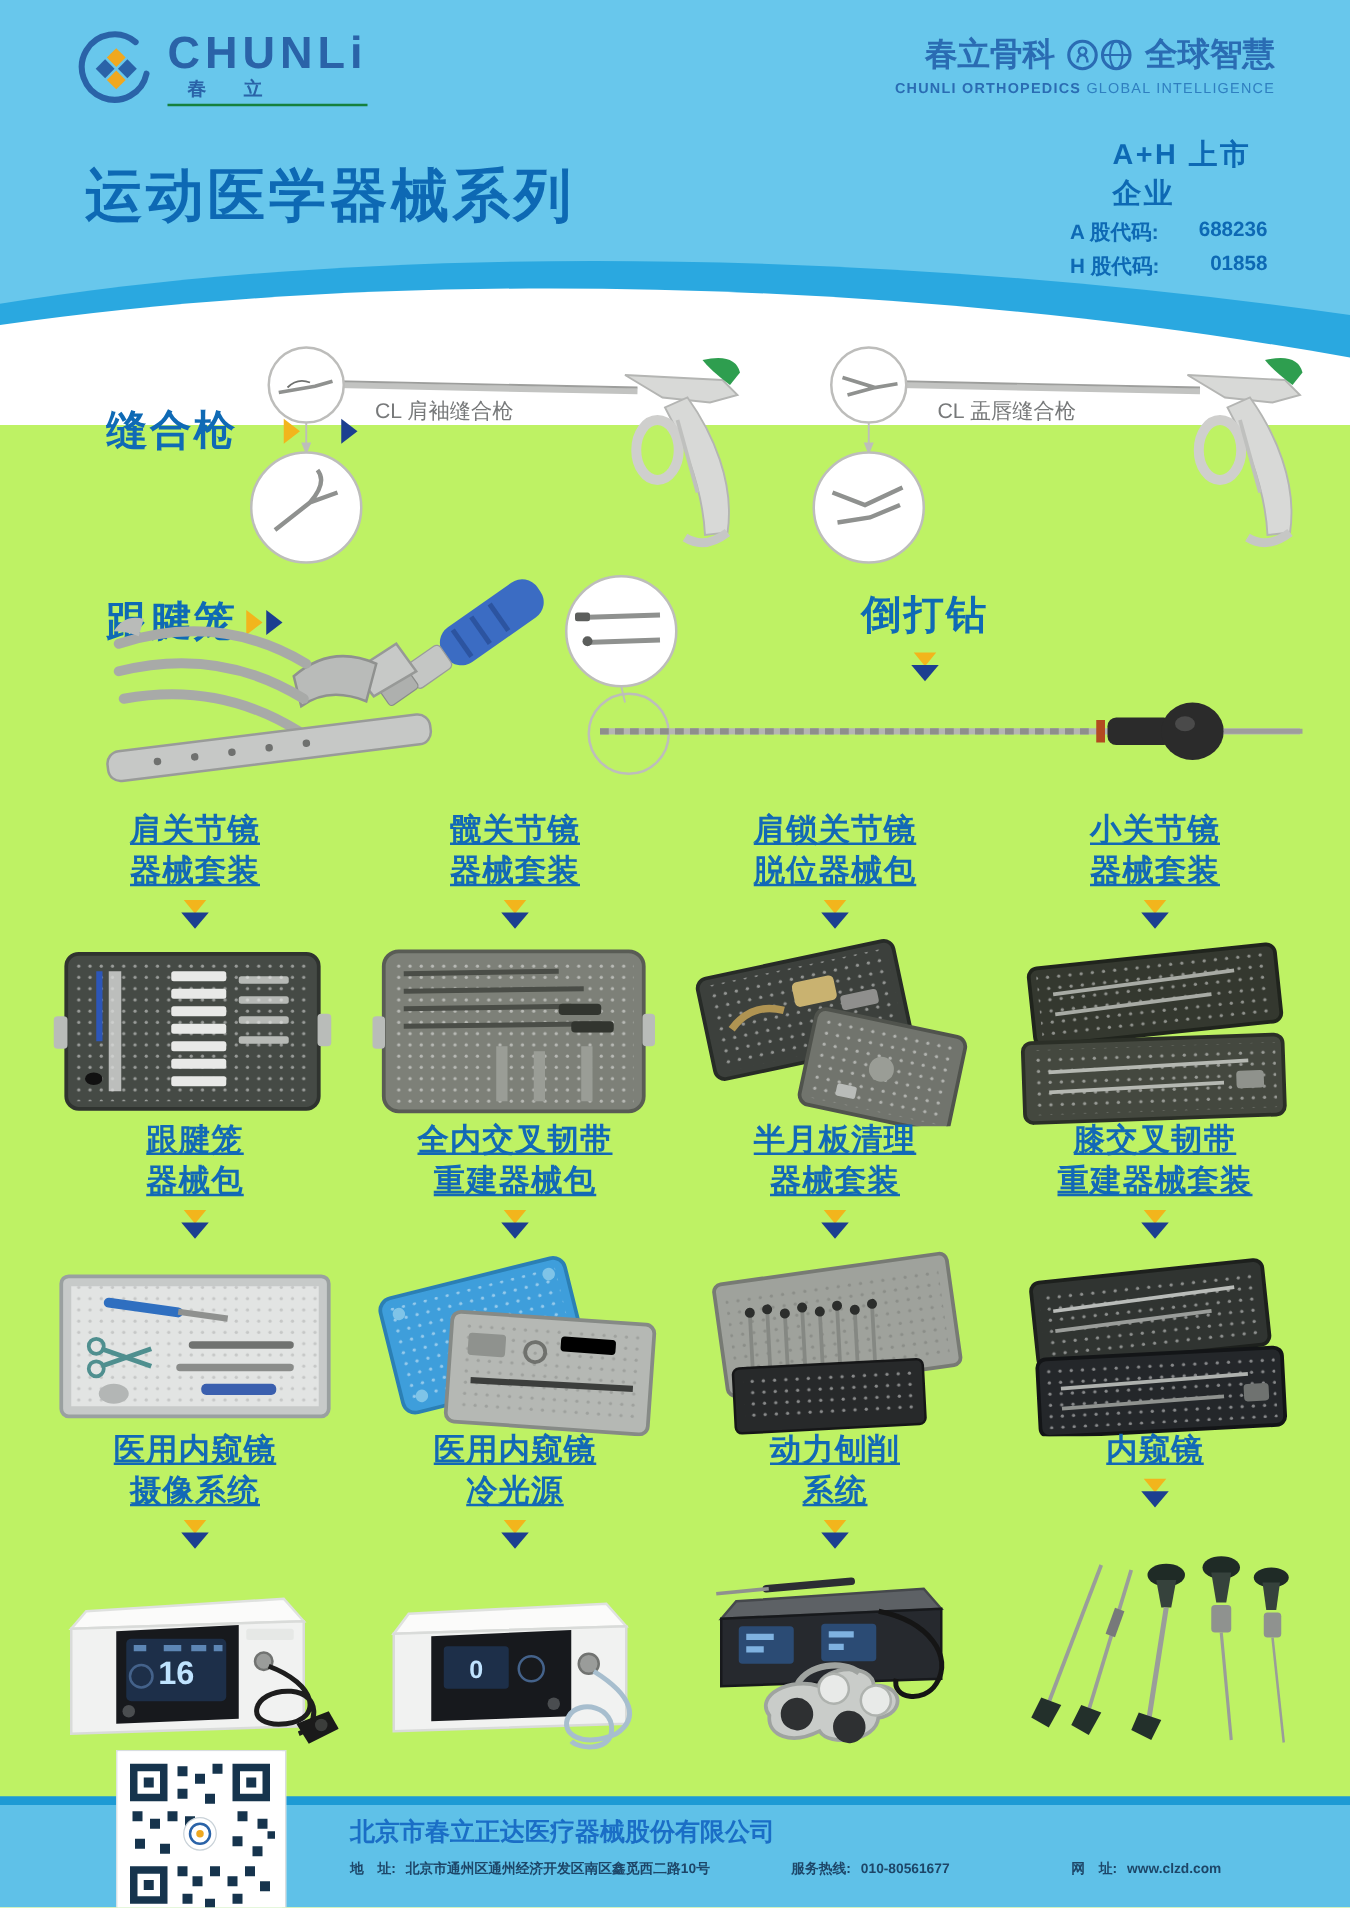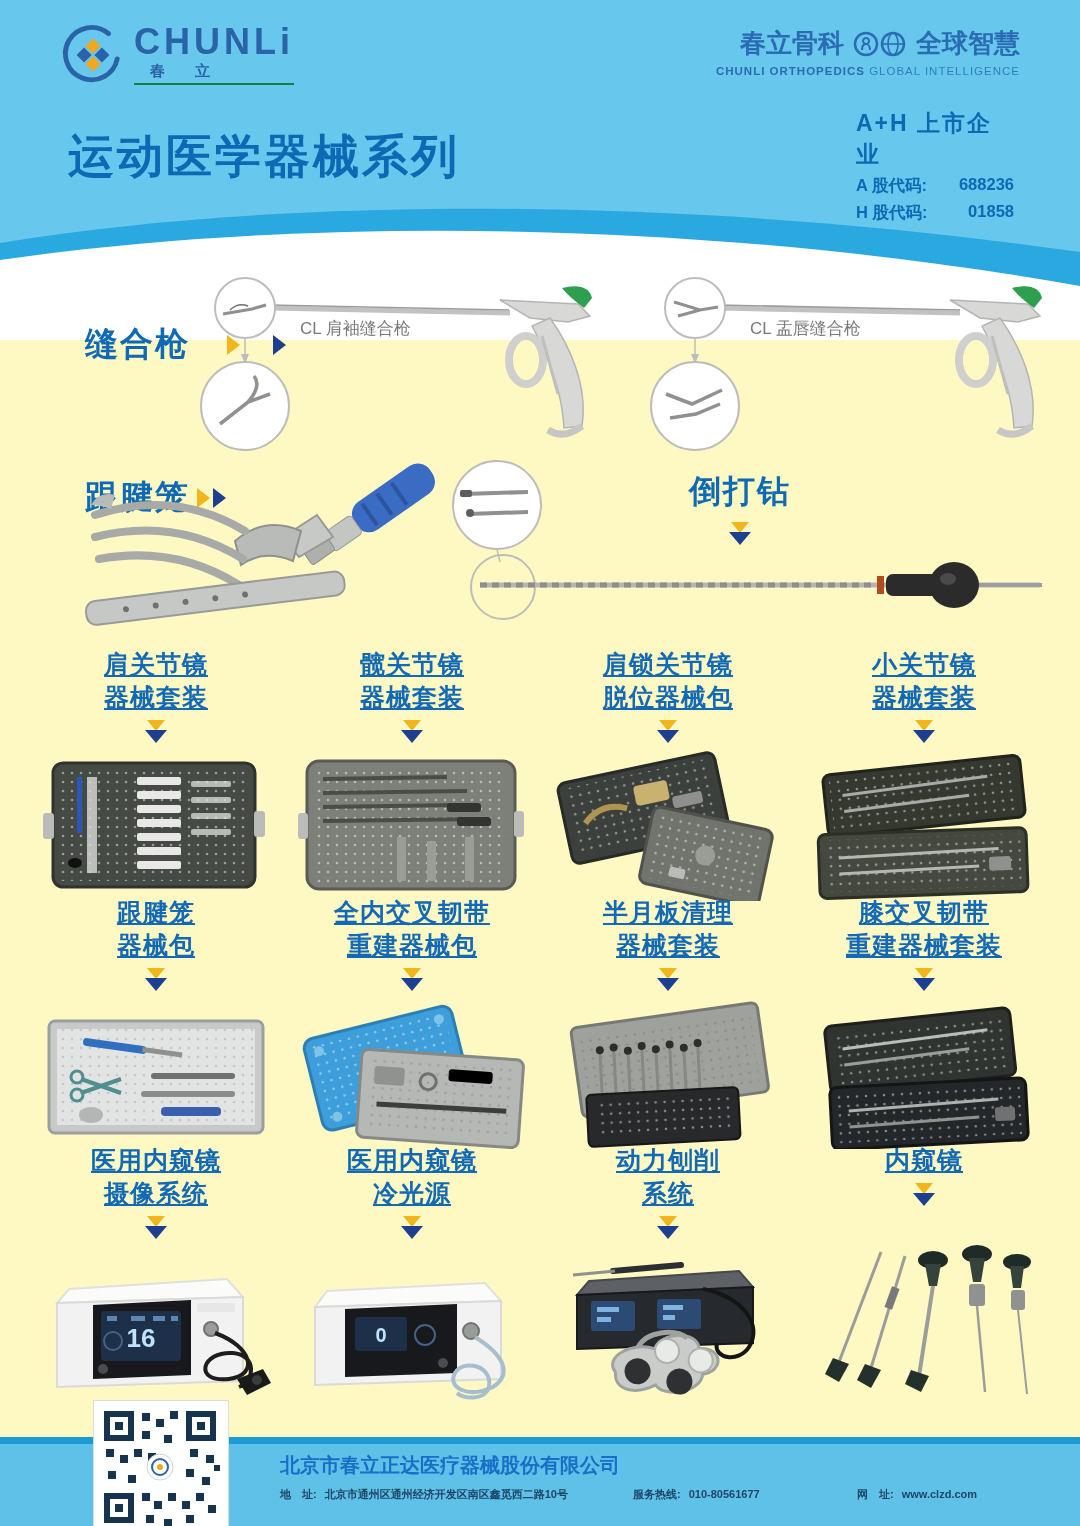--- a/index.html
+++ b/index.html
@@ -1,33 +1,33 @@
 <!DOCTYPE html>
 <html><head>
 <meta charset="utf-8">
 <style>
   html,body{margin:0;padding:0;background:#fff;}
-  .page{position:relative;width:1080px;height:1526px;background:#fef9c3;overflow:hidden;
+  .page{position:relative;width:1080px;height:1526px;background:#bef264;overflow:hidden;
         font-family:"Liberation Sans","DejaVu Sans",sans-serif;}
   
   .hd-bg{position:absolute;top:0;left:0;width:1080px;height:300px;background:#68c7ec;}
   .swoosh{position:absolute;top:170px;left:0;width:1080px;height:170px;}
   .logo{position:absolute;top:24px;left:62px;display:flex;align-items:flex-start;gap:10px;}
   .logo-word{font-weight:bold;font-size:36px;color:#2a63a8;letter-spacing:4px;line-height:36px;}
   .logo-sub{margin-top:2px;border-bottom:2px solid #15803d;font-size:15px;color:#2a63a8;
             letter-spacing:30px;padding:0 6px 2px 16px;font-weight:bold;}
   .brand-right{position:absolute;top:26px;right:60px;text-align:right;}
   .brand-cn{display:flex;align-items:center;gap:8px;justify-content:flex-end;
             font-size:26px;font-weight:bold;color:#2a6cb3;}
   .brand-en{margin-top:4px;font-size:11.5px;color:#2f7fc0;letter-spacing:1px;}
   .brand-en b{color:#2a6cb3;}
   .title{position:absolute;top:126px;left:68px;margin:0;font-size:46px;font-weight:bold;
          color:#0d69b4;letter-spacing:3px;}
   .listing{position:absolute;top:108px;right:66px;color:#0d69b4;text-align:left;width:158px;}
-  .listing-head{font-size:23px;font-weight:bold;letter-spacing:2px;}
+  .listing-head{font-size:23px;font-weight:bold;letter-spacing:2px;margin-left:34px;}
   .listing-row{margin-top:5px;font-size:16.5px;font-weight:bold;display:flex;justify-content:space-between;}
   
   .seclabel{position:absolute;display:flex;align-items:center;gap:7px;
             font-size:33px;font-weight:bold;color:#0f6ab5;letter-spacing:2px;}
   .tri-r{width:0;height:0;border-top:10px solid transparent;border-bottom:10px solid transparent;display:inline-block;}
   .tri-r.y{border-left:13px solid #f2b51c;}
   .tri-r.b{border-left:13px solid #1c3f90;margin-left:-4px;}
   .down-arrows{display:flex;flex-direction:column;align-items:center;margin-top:6px;}
   .tri-d{width:0;height:0;display:block;}
   .tri-d.y{border-left:9px solid transparent;border-right:9px solid transparent;border-top:11px solid #f2b51c;}

